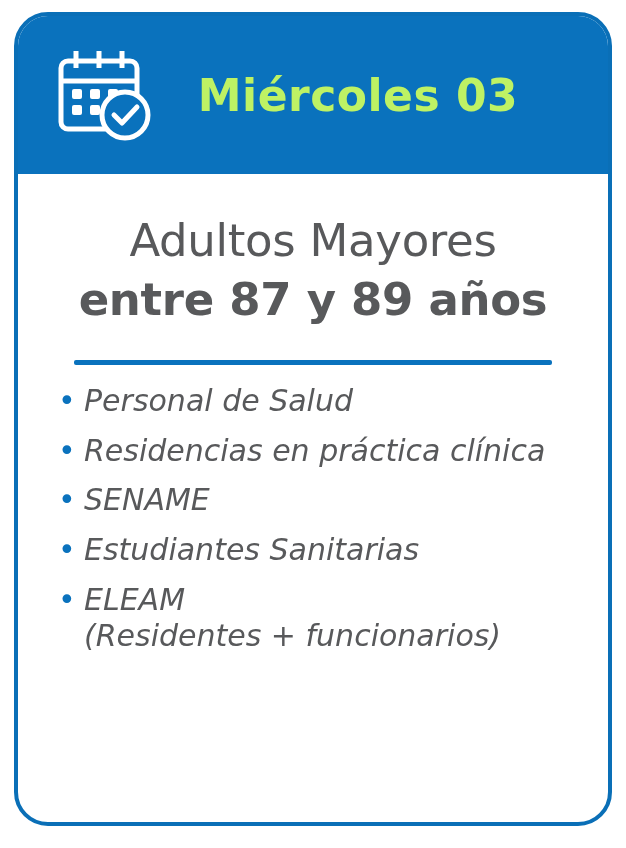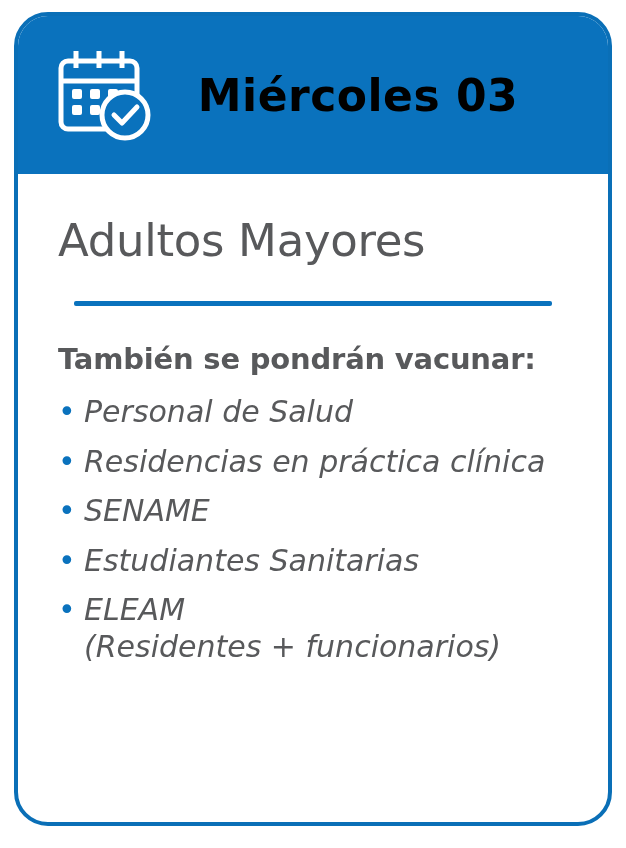--- a/index.html
+++ b/index.html
@@ -41,39 +41,39 @@
   }
   .cal-icon {
     flex: 0 0 auto;
     width: 104px;
     height: 104px;
     display: block;
   }
   .header-title {
     flex: 1 1 auto;
     text-align: center;
-    color: #000000;
+    color: #bef264;
     font-size: 44px;
     font-weight: bold;
     letter-spacing: 0.5px;
     padding-right: 22px;
     font-family: "DejaVu Sans", sans-serif;
   }
 
   
   .body {
     flex: 1 1 auto;
     padding: 30px 40px 20px 40px;
     box-sizing: border-box;
     display: flex;
     flex-direction: column;
   }
 
   .target-group {
-    text-align: left;
+    text-align: center;
     color: #58595b;
     line-height: 1.18;
     margin-top: 10px;
   }
   .target-line1 {
     font-size: 45px;
     font-weight: normal;
     display: block;
     letter-spacing: -0.3px;
   }
@@ -152,25 +152,25 @@
         <polyline points="62,72 70,80 85,64" fill="none" stroke="#ffffff" stroke-width="5" stroke-linecap="round" stroke-linejoin="round"></polyline>
       </svg>
     </span>
     <div class="header-title">Miércoles 03</div>
   </div>
 
   <div class="body">
 
     <div class="target-group">
       <span class="target-line1">Adultos Mayores</span>
+      <span class="target-line2">entre 87 y 89 años</span>
     </div>
 
     <div class="divider"></div>
 
-    <div class="also-title">También se pondrán vacunar:</div>
 
     <ul class="list">
       <li>
         <span class="bullet">•</span>
         <span class="item-text">Personal de Salud</span>
       </li>
       <li>
         <span class="bullet">•</span>
         <span class="item-text">Residencias en práctica clínica</span>
       </li>

